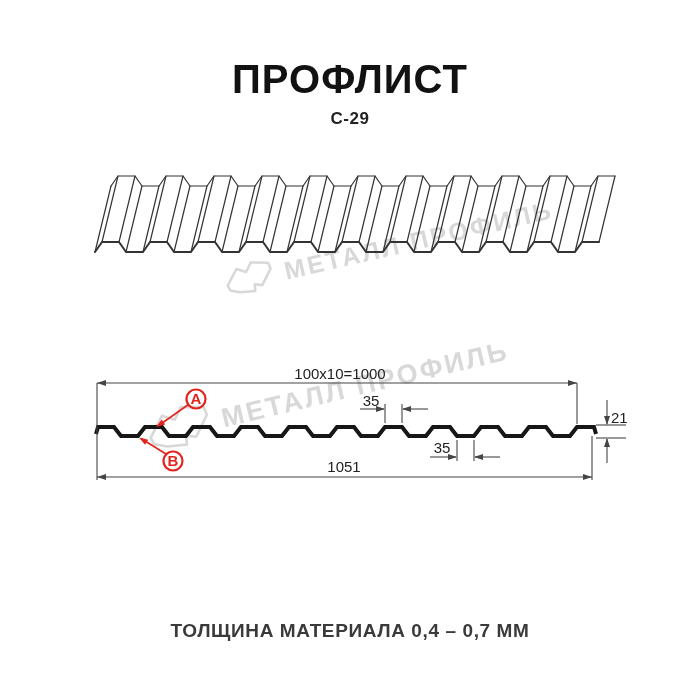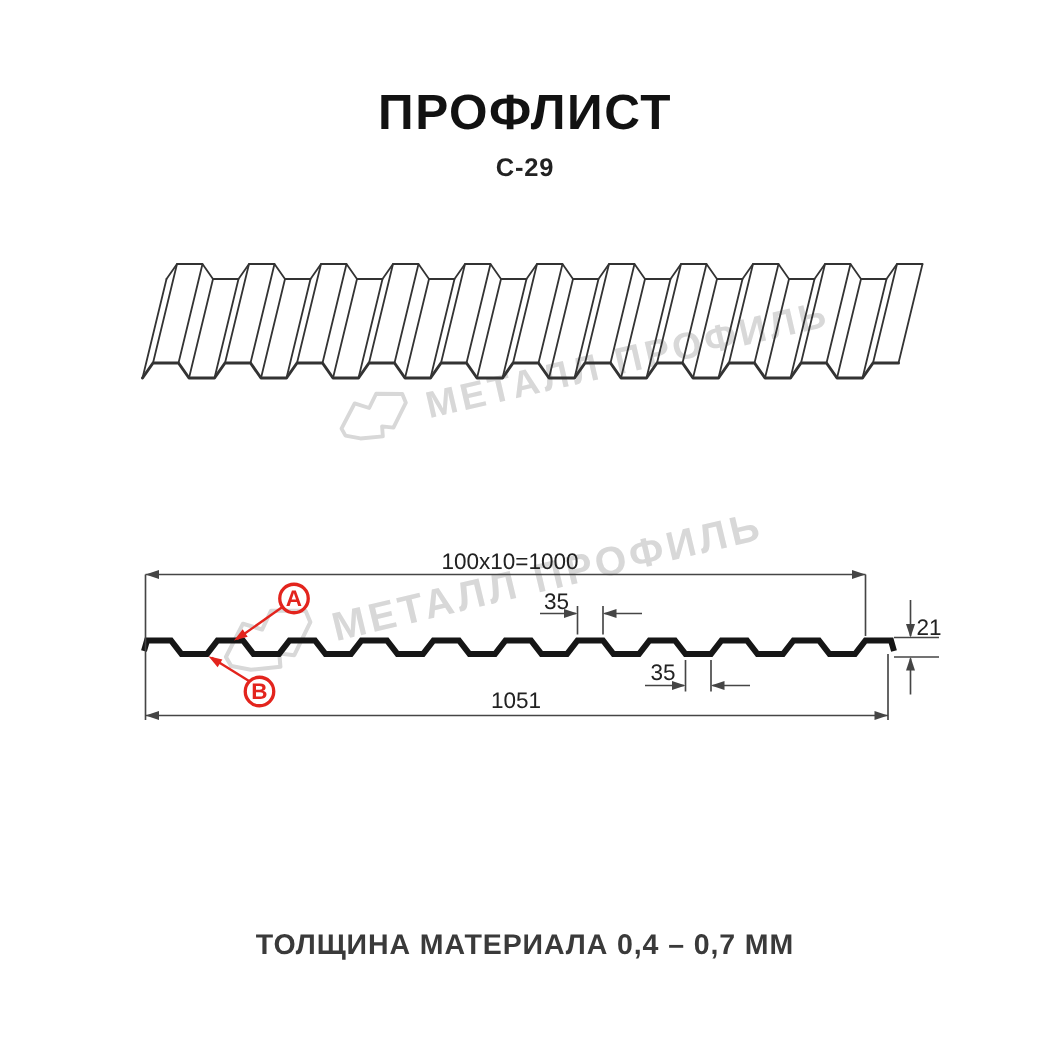--- a/index.html
+++ b/index.html
@@ -1,21 +1,21 @@
 <!DOCTYPE html>
 <html><head>
 <meta charset="utf-8">
 <style>
   html,body{margin:0;padding:0;}
   body{
     width:700px;height:700px;position:relative;background:#ffffff;overflow:hidden;
     font-family:"Liberation Sans",sans-serif;
   }
   .hdr{position:absolute;left:0;top:58px;width:700px;text-align:center;z-index:3;}
-  .title{font-size:33px;font-weight:800;letter-spacing:1px;color:#121212;line-height:1.05;}
+  .title{font-size:40px;font-weight:800;letter-spacing:1px;color:#121212;line-height:1.05;}
   .subtitle{margin-top:9px;font-size:17px;font-weight:700;letter-spacing:.5px;color:#222;}
   .caption{
     position:absolute;left:0;top:620px;width:700px;text-align:center;z-index:3;
     font-size:19px;font-weight:700;letter-spacing:.6px;color:#3a3a3a;
   }
   .wm{position:absolute;display:flex;align-items:center;gap:10px;z-index:1;
       transform-origin:left center;white-space:nowrap;}
   .wm-upper{left:224px;top:266px;transform:rotate(-13deg);}
   .wm-lower{left:146px;top:412px;transform:rotate(-13.5deg);}
   .wm-text{font-weight:700;letter-spacing:2.5px;}

